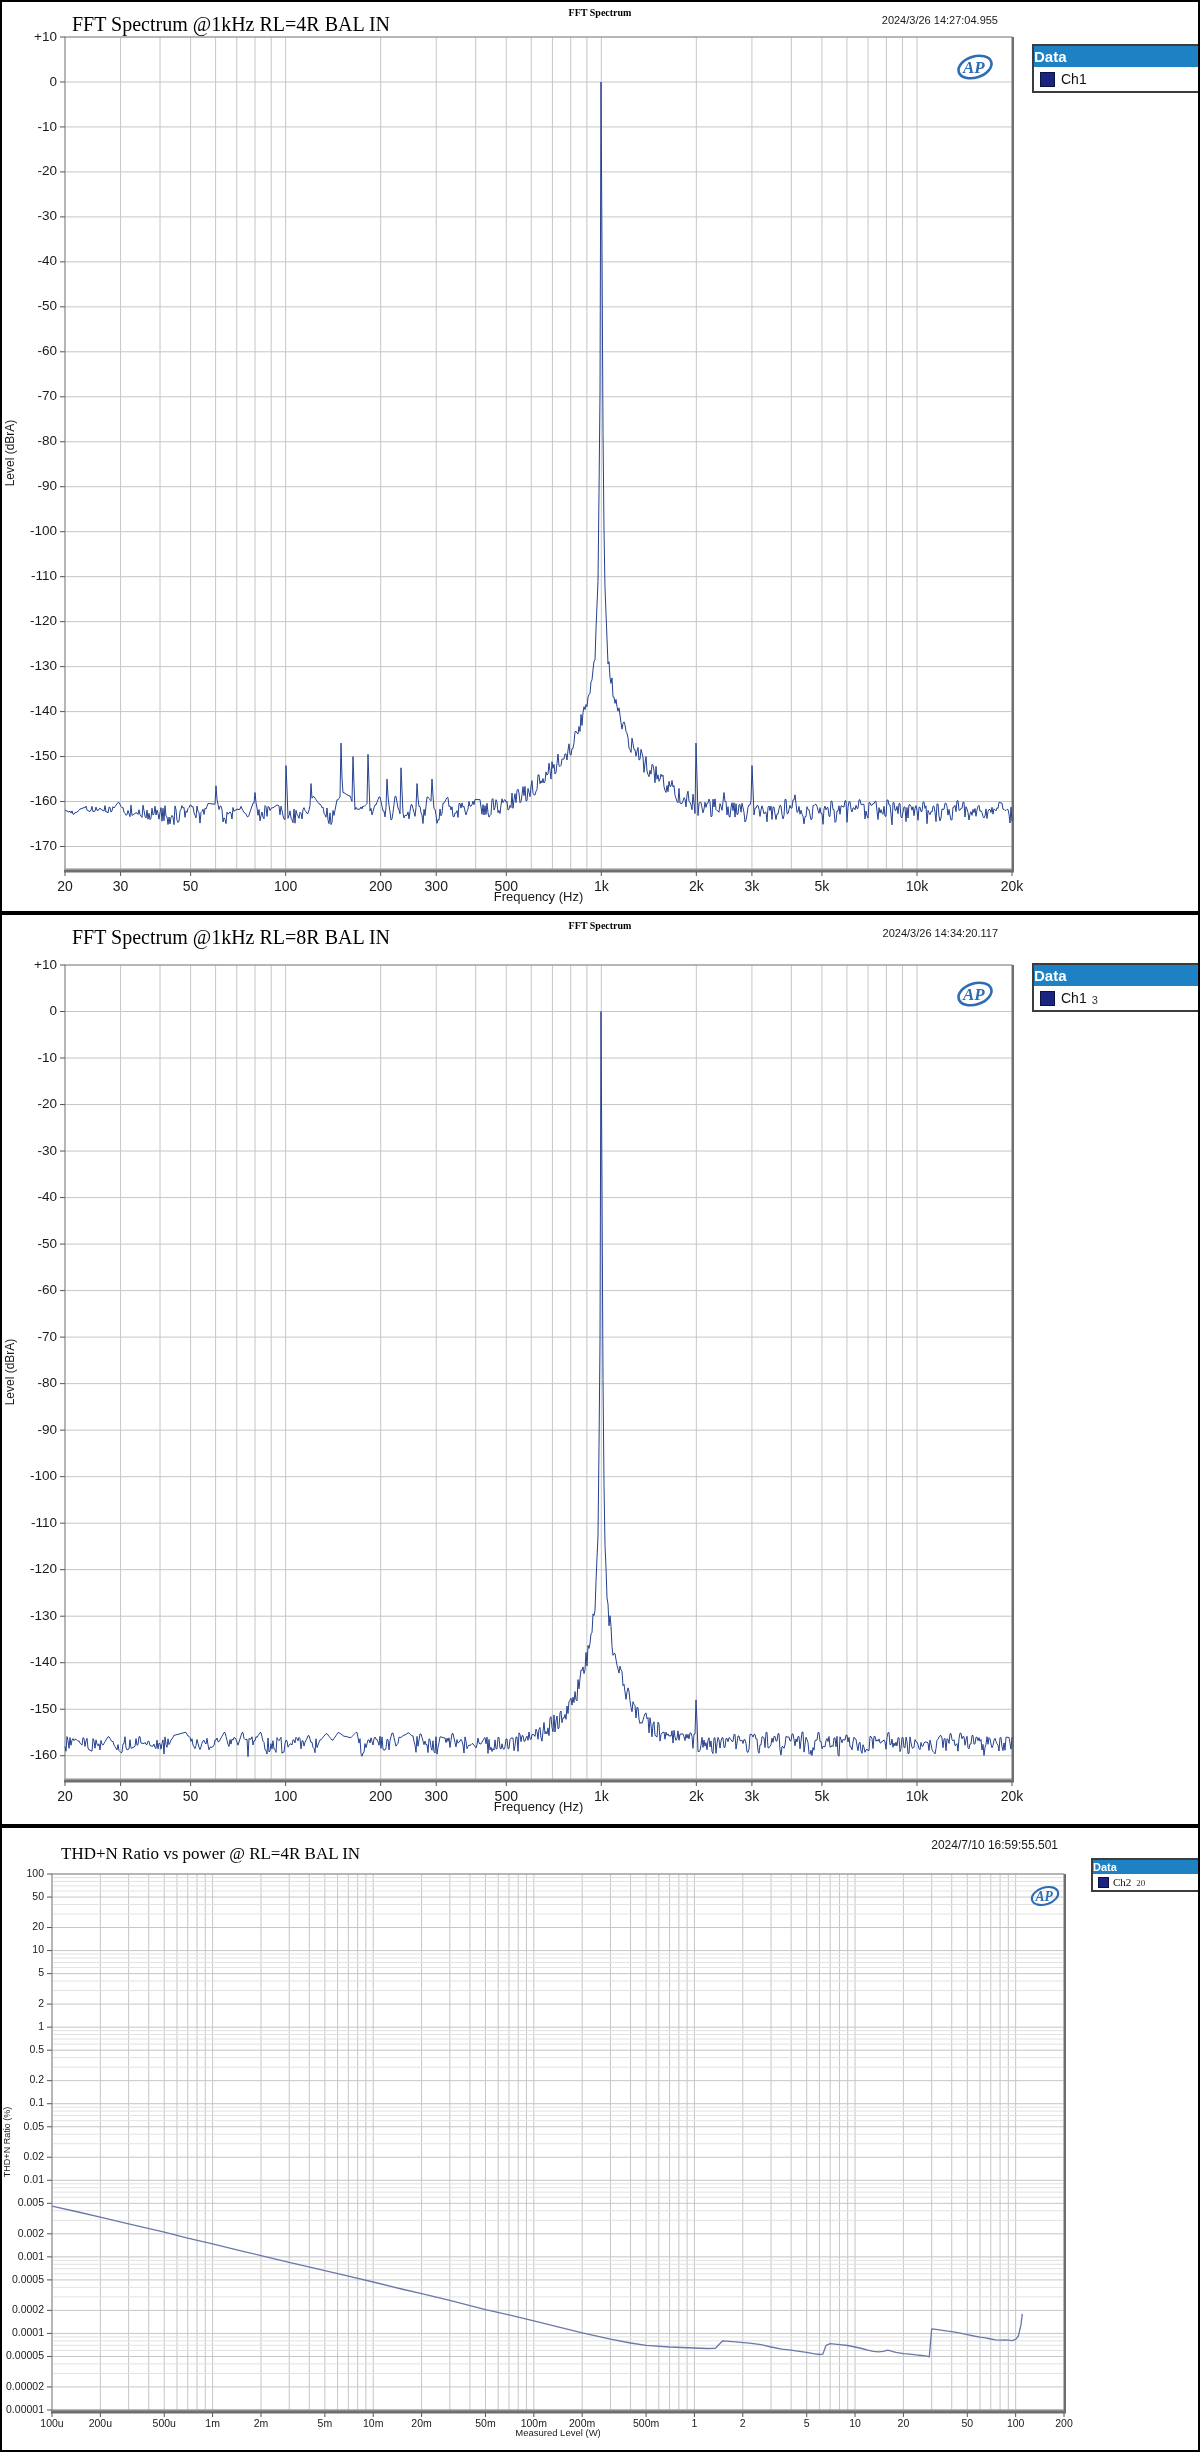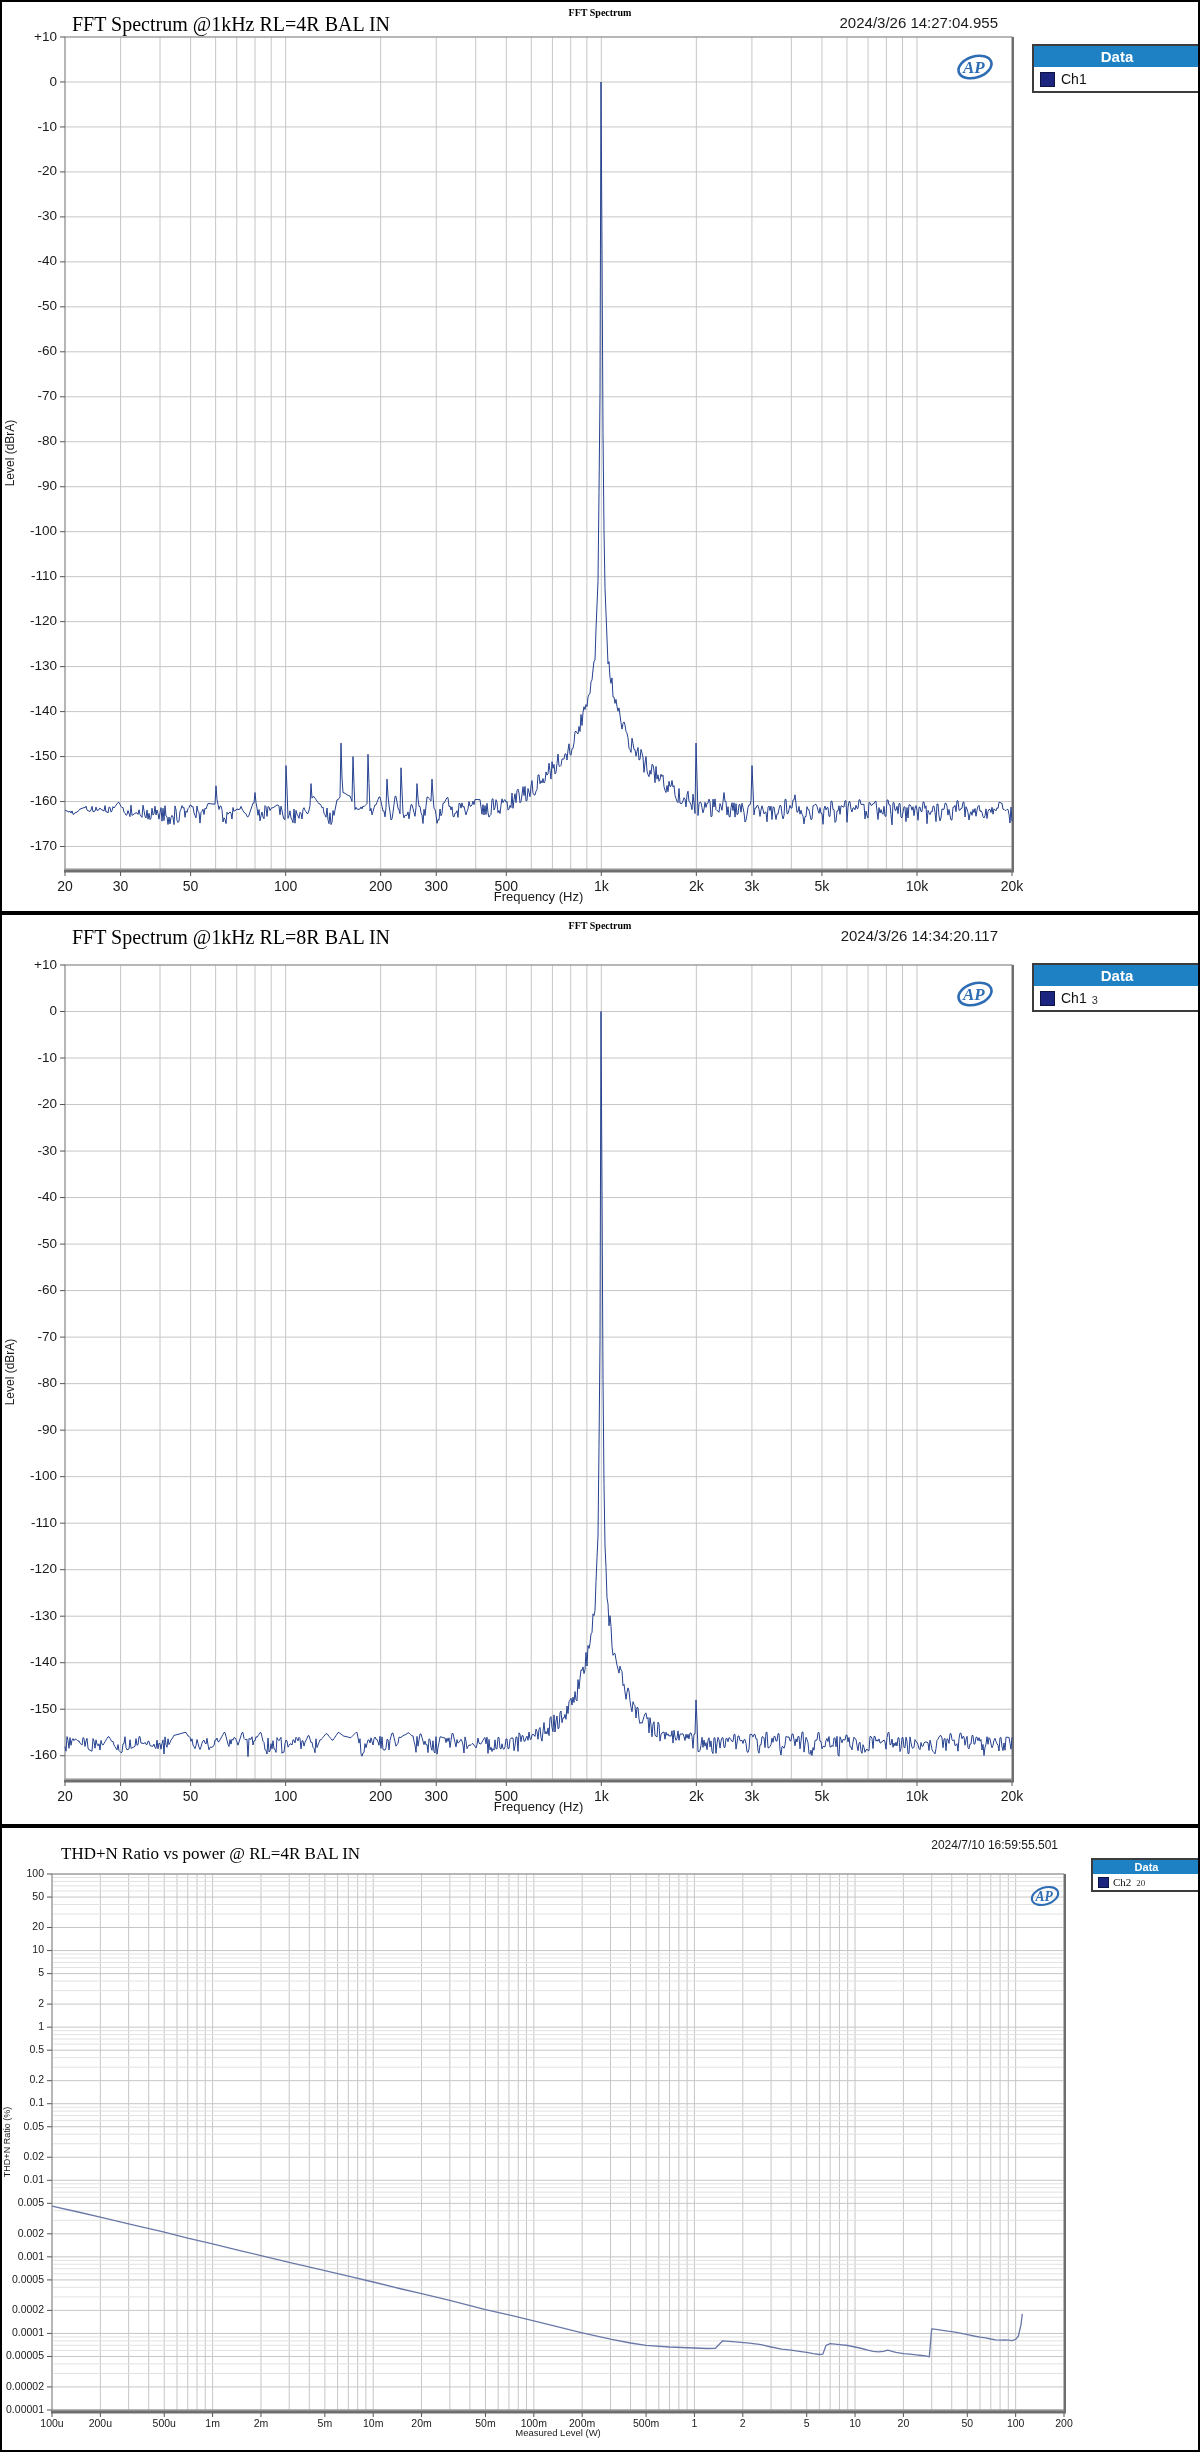--- a/index.html
+++ b/index.html
@@ -7,32 +7,32 @@
   .window{position:absolute;left:0;width:1200px;background:#fff;border:2px solid #000;box-sizing:border-box;overflow:hidden;}
   #win0{top:0;height:913px;}
   #win1{top:913px;height:913px;}
   #win2{top:1826px;height:626px;}
   .titlebar{position:absolute;left:0;top:0;width:100%;height:14px;text-align:center;}
   .titlebar-text{font-family:Liberation Serif, serif;font-weight:bold;font-size:10px;color:#000;letter-spacing:0px;}
   .chart-title{position:absolute;font-family:"Liberation Serif",serif;color:#000;white-space:nowrap;}
   #win0 .chart-title,#win1 .chart-title{left:70px;top:11px;font-size:20px;}
   #win2 .chart-title{left:59px;top:16px;font-size:17px;}
   .timestamp{position:absolute;color:#1a1a1a;white-space:nowrap;}
-  #win0 .timestamp,#win1 .timestamp{right:200px;top:12px;font-size:15px;}
+  #win0 .timestamp,#win1 .timestamp{right:200px;top:12px;font-size:11px;}
   #win2 .timestamp{right:140px;top:10px;font-size:12px;}
   .plot-svg{position:absolute;left:0;top:0;width:100%;height:100%;}
   .ap-logo{position:absolute;}
   #win0 .ap-logo{left:952px;top:50px;width:42px;height:30px;}
   #win1 .ap-logo{left:952px;top:64px;width:42px;height:30px;}
   #win2 .ap-logo{left:1026px;top:56px;width:34px;height:24px;}
   .legend{position:absolute;background:#fff;border:2px solid #3c3c3c;z-index:3;}
   #win0 .legend{left:1030px;top:42px;width:166px;}
   #win1 .legend{left:1030px;top:48px;width:166px;}
   #win2 .legend{left:1089px;top:30px;width:107px;}
-  .legend-header{background:#1e81c4;color:#fff;font-weight:bold;text-align:center;}
+  .legend-header{background:#1e81c4;color:#fff;font-weight:bold;}
   #win0 .legend-header,#win1 .legend-header{font-size:15px;padding:2px 0;}
   #win2 .legend-header{font-size:11px;padding:1px 0;}
   .legend-row{display:flex;align-items:center;background:#fff;}
   #win0 .legend-row,#win1 .legend-row{padding:4px 6px;font-size:14px;}
   #win2 .legend-row{padding:2px 5px;font-size:11px;font-family:Liberation Serif, serif;}
   .swatch{background:#1b2580;border:1px solid #0d1340;flex:0 0 auto;}
   #win0 .swatch,#win1 .swatch{width:13px;height:13px;margin-right:6px;}
   #win2 .swatch{width:9px;height:9px;margin-right:4px;}
   .legend-label{color:#111;}
   .legend-suffix{color:#333;margin-left:5px;position:relative;top:2px;}

